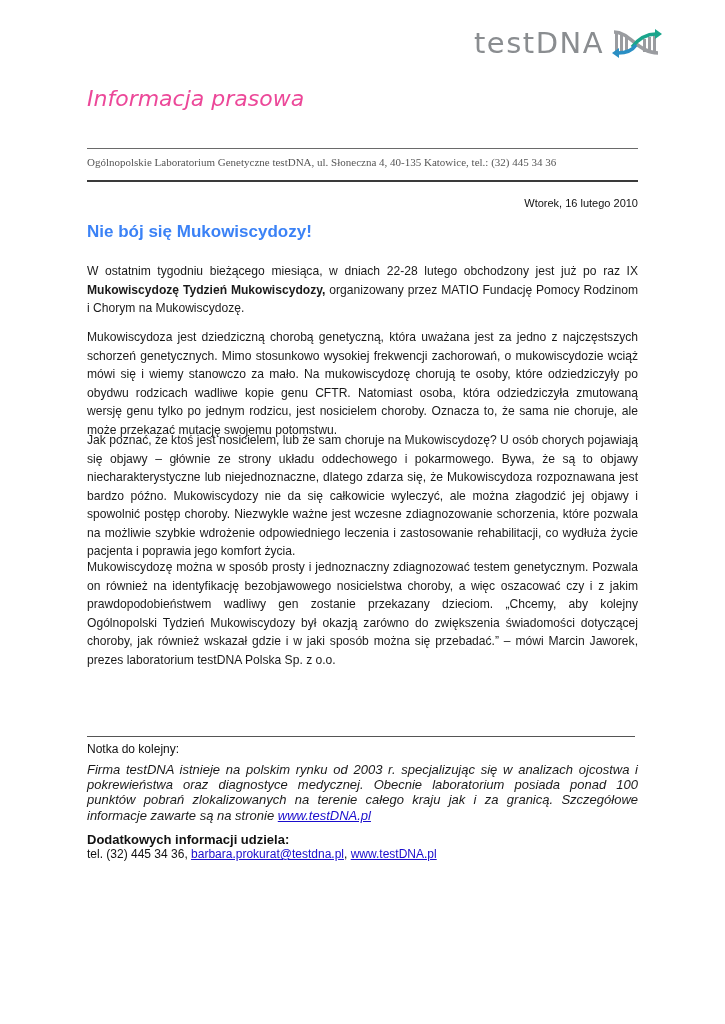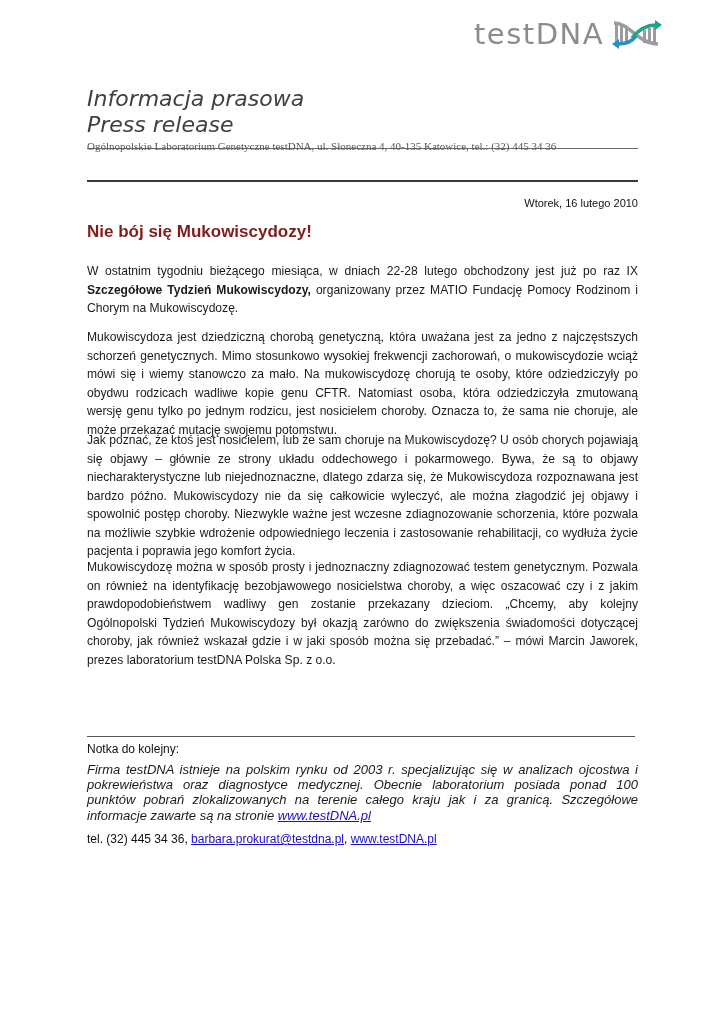--- a/index.html
+++ b/index.html
@@ -1,31 +1,31 @@
 <!DOCTYPE html>
 <html><head>
   <meta charset="utf-8">
   <style>
     * { margin: 0; padding: 0; box-sizing: border-box; }
     html, body { width: 725px; height: 1024px; background: #ffffff; overflow: hidden; }
     body { position: relative; font-family: "Liberation Sans", sans-serif; color: #1a1a1a; }
 
-    .logo { position: absolute; left: 474px; top: 16px; height: 36px; display: flex; align-items: center; }
+    .logo { position: absolute; left: 474px; top: 25px; height: 36px; display: flex; align-items: center; }
     .logo-text { font-family: "DejaVu Sans", sans-serif; font-size: 29px; color: #8a8d90; letter-spacing: 1.5px; font-weight: normal; line-height: 1; }
     .logo-icon { margin-left: 8px; width: 50px; height: 32px; }
 
     .heading-block { position: absolute; left: 87px; top: 86px; }
-    .heading-line { font-family: "DejaVu Sans", sans-serif; font-style: italic; font-size: 22px; line-height: 26px; color: #404040; }
+    .heading-line { font-family: "DejaVu Sans", sans-serif; font-style: italic; font-size: 22px; line-height: 26px; color: #ec4899; }
 
     .rule-top { position: absolute; left: 87px; top: 148px; width: 551px; height: 1px; background: #6a6a6a; }
-    .address { position: absolute; left: 87px; top: 140px; font-family: "Liberation Serif", serif; font-size: 11px; color: #555; white-space: nowrap; }
+    .address { position: absolute; left: 87px; top: 156px; font-family: "Liberation Serif", serif; font-size: 11px; color: #555; white-space: nowrap; }
     .rule-bottom { position: absolute; left: 87px; top: 180px; width: 551px; height: 2px; background: #3a3a3a; }
 
     .date { position: absolute; right: 87px; top: 197px; font-size: 11px; color: #111; }
-    .title { position: absolute; left: 87px; top: 222px; font-size: 17px; font-weight: bold; color: #7f1d1d; }
+    .title { position: absolute; left: 87px; top: 222px; font-size: 17px; font-weight: bold; color: #3b82f6; }
 
     .para { position: absolute; left: 87px; width: 551px; font-size: 12.1px; line-height: 18.5px; text-align: justify; color: #1a1a1a; }
     .para b { font-weight: bold; }
 
     .rule-note { position: absolute; left: 87px; top: 736px; width: 548px; height: 1px; background: #555; }
     .note-label { position: absolute; left: 87px; top: 742px; font-size: 12px; color: #111; }
     .note-body { position: absolute; left: 87px; top: 762px; width: 551px; font-size: 13px; line-height: 15.2px; font-style: italic; text-align: justify; color: #1a1a1a; }
 
     a.link { color: #1a0dcc; text-decoration: underline; font-style: normal; }
     .note-body a.link { font-style: italic; }
@@ -52,37 +52,37 @@
     <path d="M20 20 C 28 10, 36 7, 44 7" stroke="#1aa58c" stroke-width="3.5" fill="none"></path>
     <polygon points="43,2 50,7 43,12" fill="#1aa58c"></polygon>
 
     <path d="M6 26 C 14 26, 20 24, 24 18" stroke="#2a8fc4" stroke-width="3.5" fill="none"></path>
     <polygon points="7,21 0,26 7,31" fill="#2a8fc4"></polygon>
   </svg>
 </div>
 
 <div class="heading-block">
   <div class="heading-line">Informacja prasowa</div>
-  <div class="heading-line">Press release</div>
 </div>
 
 <div class="rule-top"></div>
 <div class="address">Ogólnopolskie Laboratorium Genetyczne testDNA, ul. Słoneczna 4, 40-135 Katowice, tel.: (32) 445 34 36</div>
 <div class="rule-bottom"></div>
 
 <div class="date">Wtorek, 16 lutego 2010</div>
 <div class="title">Nie bój się Mukowiscydozy!</div>
 
-<div class="para" style="top: 262px;"><span>W ostatnim tygodniu bieżącego miesiąca, w dniach 22-28 lutego obchodzony jest już po raz IX </span><b>Szczegółowe Tydzień Mukowiscydozy,</b><span> organizowany przez MATIO Fundację Pomocy Rodzinom i Chorym na Mukowiscydozę.</span></div>
+<div class="para" style="top: 262px;"><span>W ostatnim tygodniu bieżącego miesiąca, w dniach 22-28 lutego obchodzony jest już po raz IX </span><b>Mukowiscydozę Tydzień Mukowiscydozy,</b><span> organizowany przez MATIO Fundację Pomocy Rodzinom i Chorym na Mukowiscydozę.</span></div>
 
 <div class="para" style="top: 328px;">Mukowiscydoza jest dziedziczną chorobą genetyczną, która uważana jest za jedno z najczęstszych schorzeń genetycznych. Mimo stosunkowo wysokiej frekwencji zachorowań, o mukowiscydozie wciąż mówi się i wiemy stanowczo za mało. Na mukowiscydozę chorują te osoby, które odziedziczyły po obydwu rodzicach wadliwe kopie genu CFTR. Natomiast osoba, która odziedziczyła zmutowaną wersję genu tylko po jednym rodzicu, jest nosicielem choroby. Oznacza to, że sama nie choruje, ale może przekazać mutację swojemu potomstwu.</div>
 
 <div class="para" style="top: 431px;">Jak poznać, że ktoś jest nosicielem, lub że sam choruje na Mukowiscydozę? U osób chorych pojawiają się objawy – głównie ze strony układu oddechowego i pokarmowego. Bywa, że są to objawy niecharakterystyczne lub niejednoznaczne, dlatego zdarza się, że Mukowiscydoza rozpoznawana jest bardzo późno. Mukowiscydozy nie da się całkowicie wyleczyć, ale można złagodzić jej objawy i spowolnić postęp choroby. Niezwykle ważne jest wczesne zdiagnozowanie schorzenia, które pozwala na możliwie szybkie wdrożenie odpowiedniego leczenia i zastosowanie rehabilitacji, co wydłuża życie pacjenta i poprawia jego komfort życia.</div>
 
 <div class="para" style="top: 558px;">Mukowiscydozę można w sposób prosty i jednoznaczny zdiagnozować testem genetycznym. Pozwala on również na identyfikację bezobjawowego nosicielstwa choroby, a więc oszacować czy i z jakim prawdopodobieństwem wadliwy gen zostanie przekazany dzieciom. „Chcemy, aby kolejny Ogólnopolski Tydzień Mukowiscydozy był okazją zarówno do zwiększenia świadomości dotyczącej choroby, jak również wskazał gdzie i w jaki sposób można się przebadać.” – mówi Marcin Jaworek, prezes laboratorium testDNA Polska Sp. z o.o.</div>
 
 <div class="rule-note"></div>
 <div class="note-label">Notka do kolejny:</div>
 <div class="note-body"><span>Firma testDNA istnieje na polskim rynku od 2003 r. specjalizując się w analizach ojcostwa i pokrewieństwa oraz diagnostyce medycznej. Obecnie laboratorium posiada ponad 100 punktów pobrań zlokalizowanych na terenie całego kraju jak i za granicą. Szczegółowe informacje zawarte są na stronie </span><a class="link" href="#">www.testDNA.pl</a></div>
 
 <div class="contact">
+  <div class="contact-title">Dodatkowych informacji udziela:</div>
   <div><span>tel. (32) 445 34 36, </span><a class="link" href="#">barbara.prokurat@testdna.pl</a><span>, </span><a class="link" href="#">www.testDNA.pl</a></div>
 </div>
 
 </body></html>

